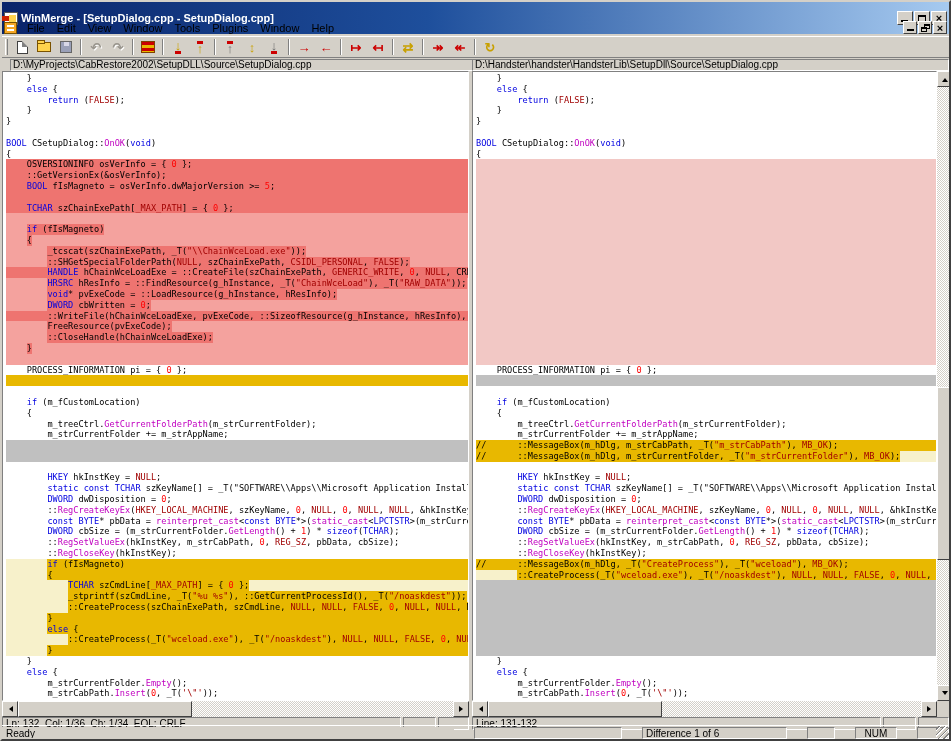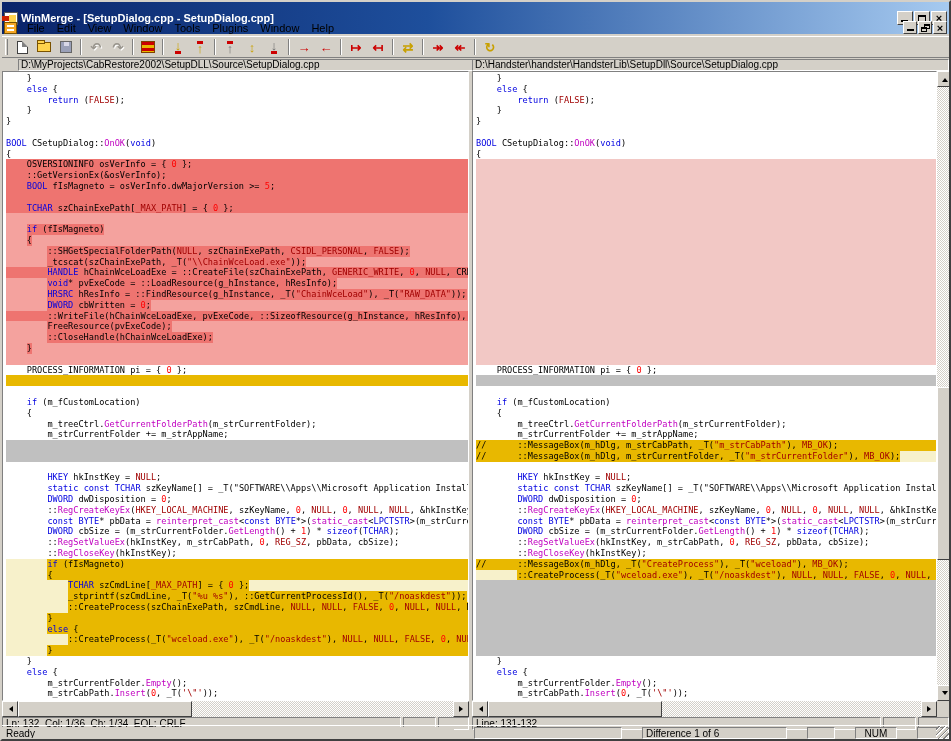--- a/index.html
+++ b/index.html
@@ -206,46 +206,46 @@
         <span class="tbtn">
           <span style="color: rgb(204, 0, 0);">↞</span>
         </span>
         <span class="tsep"></span>
         <span class="tbtn">
           <span style="color: rgb(200, 160, 0);">↻</span>
         </span>
       </span>
   </div>
 
-  <div class="hdr" style="left:16px;width:467px;">D:\MyProjects\CabRestore2002\SetupDLL\Source\SetupDialog.cpp</div>
+  <div class="hdr" style="left:8px;width:467px;">D:\MyProjects\CabRestore2002\SetupDLL\Source\SetupDialog.cpp</div>
   <div class="hdr" style="left:470px;right:0;">D:\Handster\handster\HandsterLib\SetupDll\Source\SetupDialog.cpp</div>
 
   <div class="pane" style="left:0;width:467px;">
     <div class="code" id="code-left">
         <div class="ln s-n"><span class="ind">    </span><span class="t">}</span></div>
         <div class="ln s-n"><span class="ind">    </span><span class="t"><span class="kw">else</span> {</span></div>
         <div class="ln s-n"><span class="ind">        </span><span class="t"><span class="kw">return</span> (<span class="cst">FALSE</span>);</span></div>
         <div class="ln s-n"><span class="ind">    </span><span class="t">}</span></div>
         <div class="ln s-n"><span class="t">}</span></div>
         <div class="ln s-n"></div>
         <div class="ln s-n"><span class="t"><span class="kw">BOOL</span> CSetupDialog::<span class="fn">OnOK</span>(<span class="kw">void</span>)</span></div>
         <div class="ln s-n"><span class="t">{</span></div>
         <div class="ln s-df"><span class="ind">    </span><span class="t">OSVERSIONINFO osVerInfo = { <span class="num">0</span> };</span></div>
         <div class="ln s-df"><span class="ind">    </span><span class="t">::GetVersionEx(&amp;osVerInfo);</span></div>
         <div class="ln s-df"><span class="ind">    </span><span class="t"><span class="kw">BOOL</span> fIsMagneto = osVerInfo.dwMajorVersion &gt;= <span class="num">5</span>;</span></div>
         <div class="ln s-df"></div>
         <div class="ln s-df"><span class="ind">    </span><span class="t"><span class="kw">TCHAR</span> szChainExePath[<span class="cst">_MAX_PATH</span>] = { <span class="num">0</span> };</span></div>
         <div class="ln s-dl"></div>
         <div class="ln s-d"><span class="ind">    </span><span class="t"><span class="kw">if</span> (fIsMagneto)</span></div>
         <div class="ln s-d"><span class="ind">    </span><span class="t">{</span></div>
+        <div class="ln s-d"><span class="ind">        </span><span class="t">_tcscat(szChainExePath, _T(<span class="str">"\\ChainWceLoad.exe"</span>));</span></div>
         <div class="ln s-d"><span class="ind">        </span><span class="t">::SHGetSpecialFolderPath(<span class="cst">NULL</span>, szChainExePath, <span class="cst">CSIDL_PERSONAL</span>, <span class="cst">FALSE</span>);</span></div>
-        <div class="ln s-d"><span class="ind">        </span><span class="t">_tcscat(szChainExePath, _T(<span class="str">"\\ChainWceLoad.exe"</span>));</span></div>
         <div class="ln s-df"><span class="ind">        </span><span class="t"><span class="kw">HANDLE</span> hChainWceLoadExe = ::CreateFile(szChainExePath, <span class="cst">GENERIC_WRITE</span>, <span class="num">0</span>, <span class="cst">NULL</span>, CRE</span></div>
+        <div class="ln s-d"><span class="ind">        </span><span class="t"><span class="kw">HRSRC</span> hResInfo = ::FindResource(g_hInstance, _T(<span class="str">"ChainWceLoad"</span>), _T(<span class="str">"RAW_DATA"</span>));</span></div>
         <div class="ln s-d"><span class="ind">        </span><span class="t"><span class="kw">void</span>* pvExeCode = ::LoadResource(g_hInstance, hResInfo);</span></div>
-        <div class="ln s-d"><span class="ind">        </span><span class="t"><span class="kw">HRSRC</span> hResInfo = ::FindResource(g_hInstance, _T(<span class="str">"ChainWceLoad"</span>), _T(<span class="str">"RAW_DATA"</span>));</span></div>
         <div class="ln s-d"><span class="ind">        </span><span class="t"><span class="kw">DWORD</span> cbWritten = <span class="num">0</span>;</span></div>
         <div class="ln s-df"><span class="ind">        </span><span class="t">::WriteFile(hChainWceLoadExe, pvExeCode, ::SizeofResource(g_hInstance, hResInfo),</span></div>
         <div class="ln s-d"><span class="ind">        </span><span class="t">FreeResource(pvExeCode);</span></div>
         <div class="ln s-d"><span class="ind">        </span><span class="t">::CloseHandle(hChainWceLoadExe);</span></div>
         <div class="ln s-d"><span class="ind">    </span><span class="t">}</span></div>
         <div class="ln s-dl"></div>
         <div class="ln s-n"><span class="ind">    </span><span class="t">PROCESS_INFORMATION pi = { <span class="num">0</span> };</span></div>
         <div class="ln s-yf0"></div>
         <div class="ln s-n"></div>
         <div class="ln s-n"><span class="ind">    </span><span class="t"><span class="kw">if</span> (m_fCustomLocation)</span></div>

